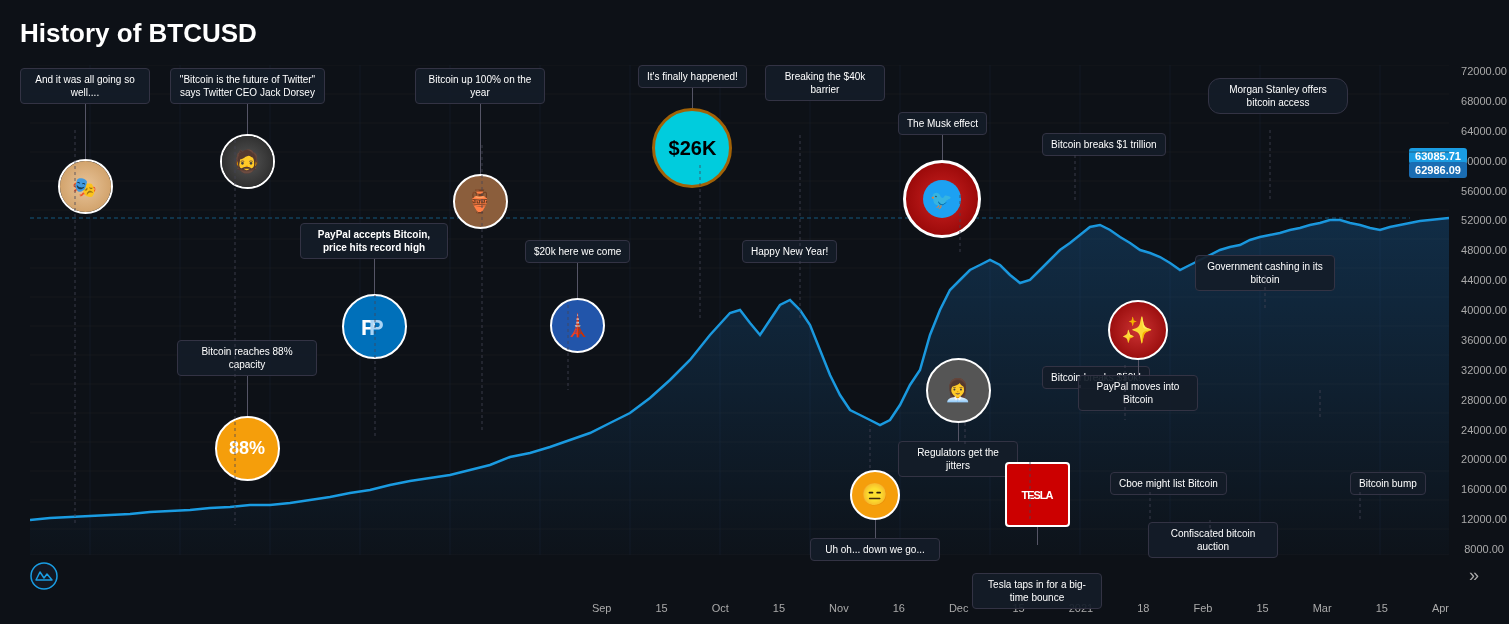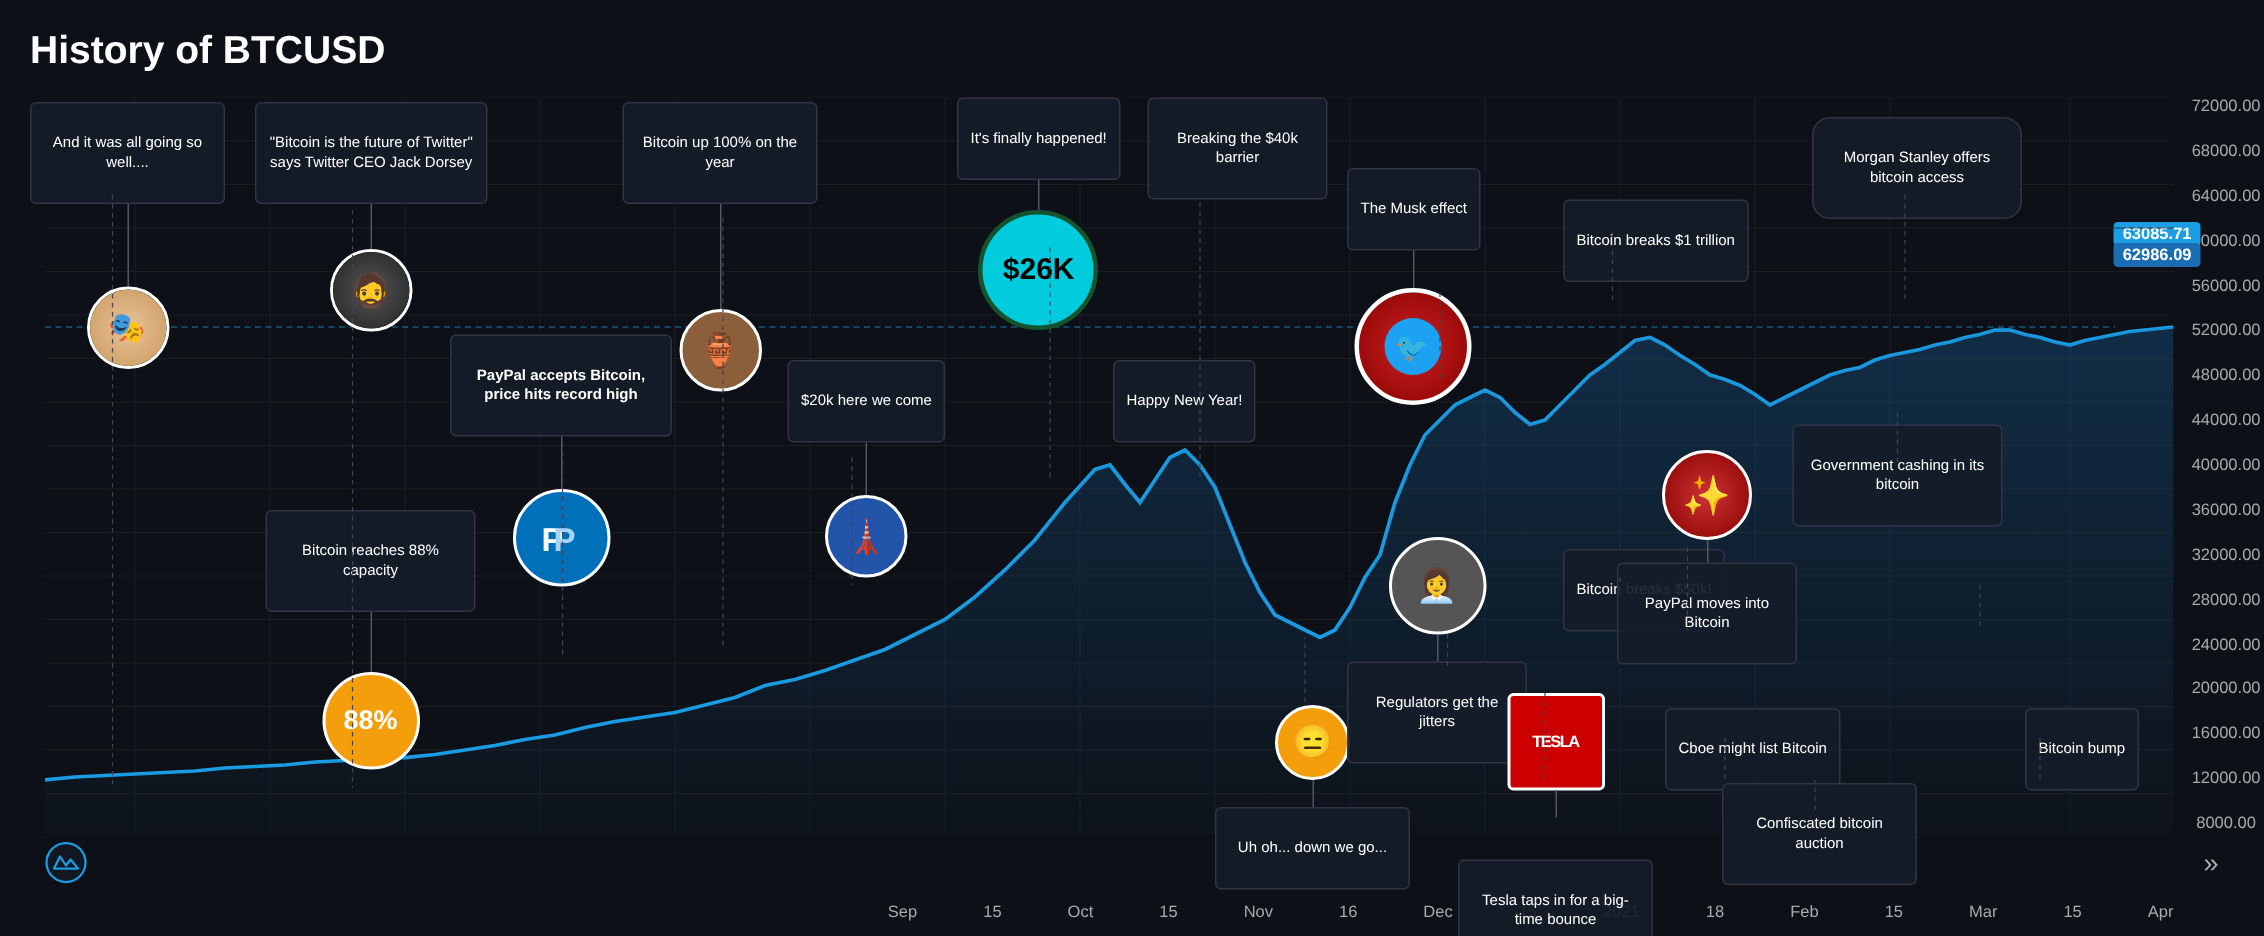--- a/index.html
+++ b/index.html
@@ -60,21 +60,21 @@
 
     
     .annotation {
       position: absolute;
       pointer-events: none;
     }
     .callout-box {
       background: rgba(20, 28, 40, 0.92);
       border: 1px solid #334;
       border-radius: 4px;
-      padding: 20px 8px;
+      padding: 4px 8px;
       font-size: 11px;
       color: #ffffff;
       text-align: center;
       line-height: 1.3;
       white-space: nowrap;
     }
     .callout-line {
       width: 1px;
       background: #556;
       margin: 0 auto;
@@ -357,21 +357,21 @@
 
   <div class="annotation" style="left:525px; top:240px;">
     <div class="callout-box" style="font-size:10px;">$20k here we come</div>
     <div class="callout-line" style="height:35px;"></div>
     <div style="width:55px;height:55px;border-radius:50%;background:#2255aa;border:2px solid #fff;margin:0 auto;display:flex;align-items:center;justify-content:center;font-size:22px;">🗼</div>
   </div>
 
   <div class="annotation" style="left:638px; top:65px;">
     <div class="callout-box" style="font-size:10px;">It's finally happened!</div>
     <div class="callout-line" style="height:20px;"></div>
-    <div style="width:80px;height:80px;border-radius:50%;background:#00ccdd;border:3px solid #14532d;margin:0 auto;display:flex;align-items:center;justify-content:center;font-weight:bold;font-size:20px;color:#000;">$26K</div>
+    <div style="width:80px;height:80px;border-radius:50%;background:#00ccdd;border:3px solid #a16207;margin:0 auto;display:flex;align-items:center;justify-content:center;font-weight:bold;font-size:20px;color:#000;">$26K</div>
   </div>
 
   <div class="annotation" style="left:765px; top:65px;">
     <div class="callout-box" style="width:120px; white-space:normal; font-size:10px;">Breaking the $40k barrier</div>
   </div>
 
   <div class="annotation" style="left:742px; top:240px;">
     <div class="callout-box" style="font-size:10px;">Happy New Year!</div>
   </div>
 
@@ -426,21 +426,21 @@
   </div>
 
   <div class="annotation" style="left:1148px; top:522px;">
     <div class="callout-box" style="width:130px; white-space:normal; font-size:10px;">Confiscated bitcoin auction</div>
   </div>
 
   <div class="annotation" style="left:1208px; top:78px;">
     <div class="callout-box" style="width:140px; white-space:normal; font-size:10px;border-radius:12px;">Morgan Stanley offers bitcoin access</div>
   </div>
 
-  <div class="annotation" style="left:1195px; top:255px;margin-top:28px;">
+  <div class="annotation" style="left:1195px; top:255px;">
     <div class="callout-box" style="width:140px; white-space:normal; font-size:10px;">Government cashing in its bitcoin</div>
   </div>
 
 
   <div class="annotation" style="left:1310px; top:472px;">
     <div class="callout-box" style="font-size:10px;margin-left:40px;">Bitcoin bump</div>
   </div>
 
   <svg style="position:absolute;top:0;left:0;width:1509px;height:624px;pointer-events:none;">
 

